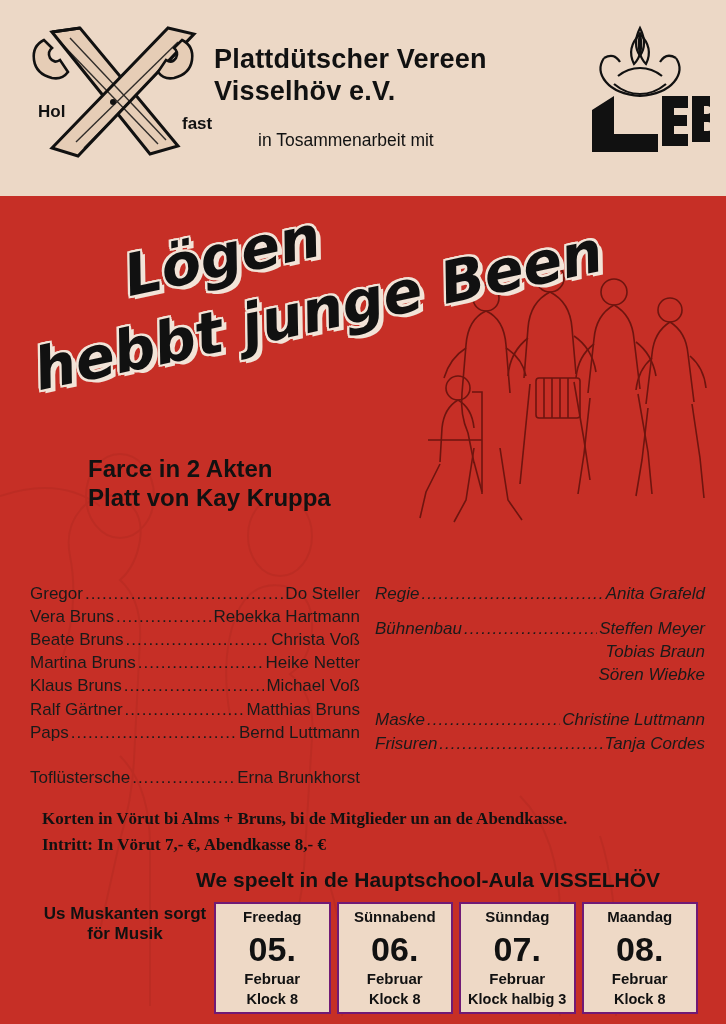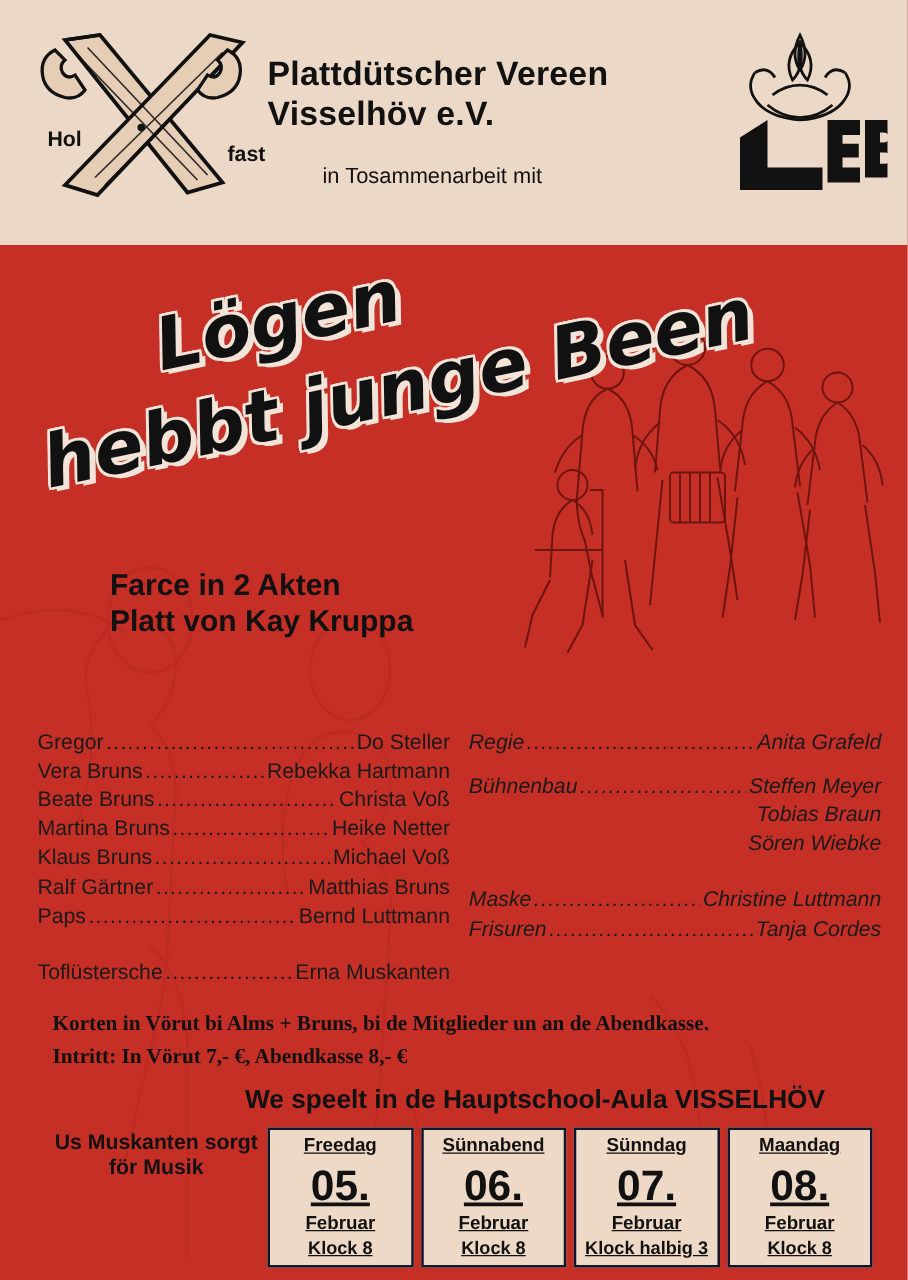--- a/index.html
+++ b/index.html
@@ -180,29 +180,28 @@
   .dates{
     position:absolute;
     left:214px;top:706px;
     width:484px;height:112px;
     display:flex;
     gap:6px;
   }
   .date-card{
     flex:1 1 0;
     background:#eed9c6;
-    border:2px solid #0f172a;
+    border:2px solid #701a75;
     box-sizing:border-box;
     text-align:center;
     padding:5px 2px 4px;
     color:#111;
     display:flex;
     flex-direction:column;
     justify-content:space-between;
-    text-decoration:underline;
   }
   .date-dow{font-size:15px;font-weight:bold;line-height:1.1;}
   .date-day{font-size:34px;font-weight:bold;line-height:1;margin:1px 0 0;}
   .date-month{font-size:15px;font-weight:bold;line-height:1.1;}
   .date-time{font-size:14.5px;font-weight:bold;line-height:1.1;}
 </style>
 </head>
 <body>
 
 <div class="poster">
@@ -375,21 +374,21 @@
         </div>
         <div class="cast-row">
           <span class="cast-role">Paps</span>
           <span class="cast-dots">........................................</span>
           <span class="cast-name">Bernd Luttmann</span>
         </div>
         <div class="gap-md"></div>
         <div class="cast-row">
           <span class="cast-role">Toflüstersche</span>
           <span class="cast-dots">........................................</span>
-          <span class="cast-name">Erna Muskanten</span>
+          <span class="cast-name">Erna Brunkhorst</span>
         </div>
       </div>
 
       <div class="cast-col right">
         <div class="cast-row">
           <span class="cast-role">Regie</span>
           <span class="cast-dots">........................................</span>
           <span class="cast-name">Anita Grafeld</span>
         </div>
         <div class="gap-sm"></div>

